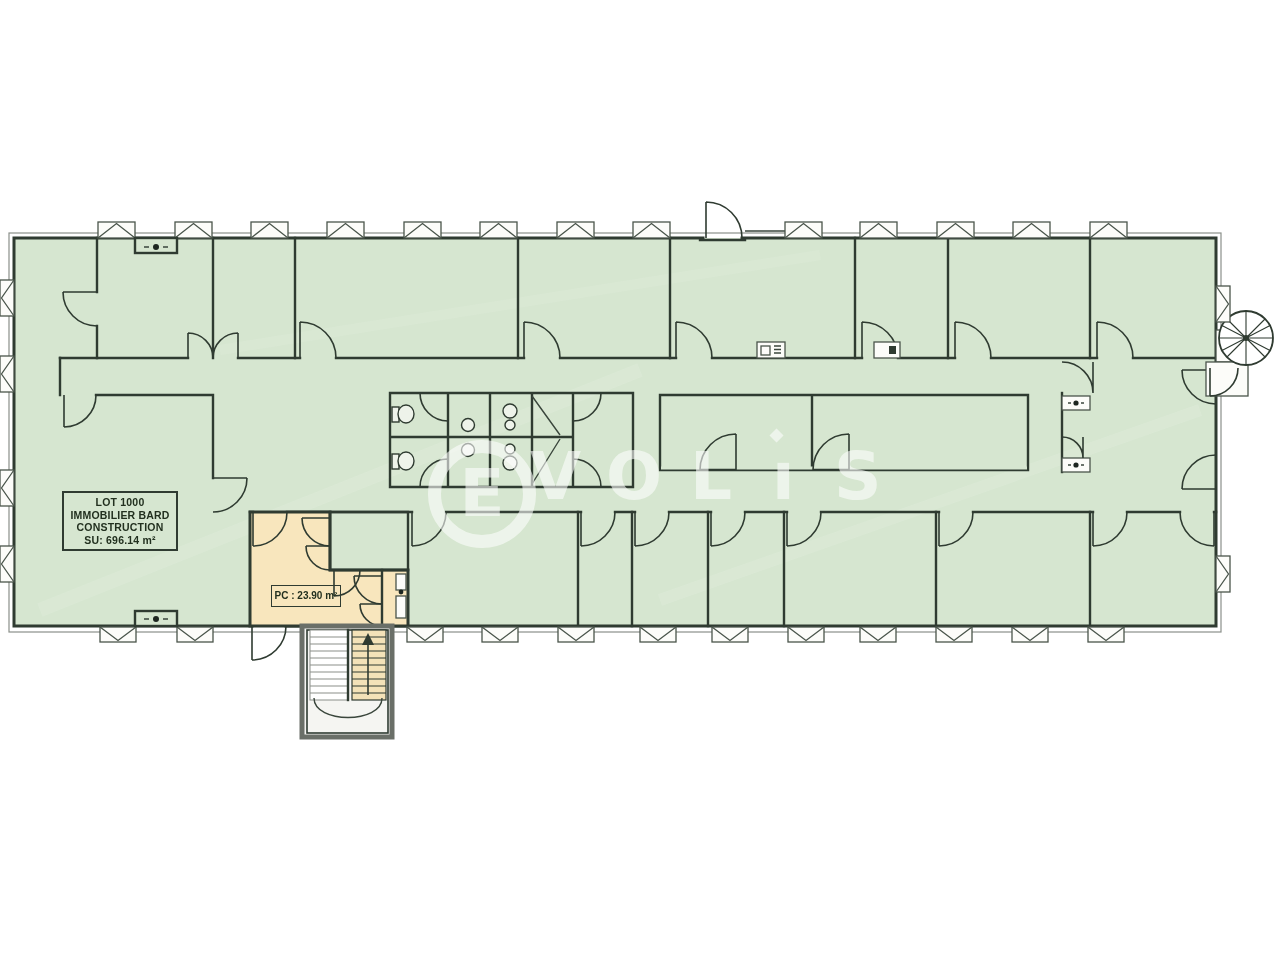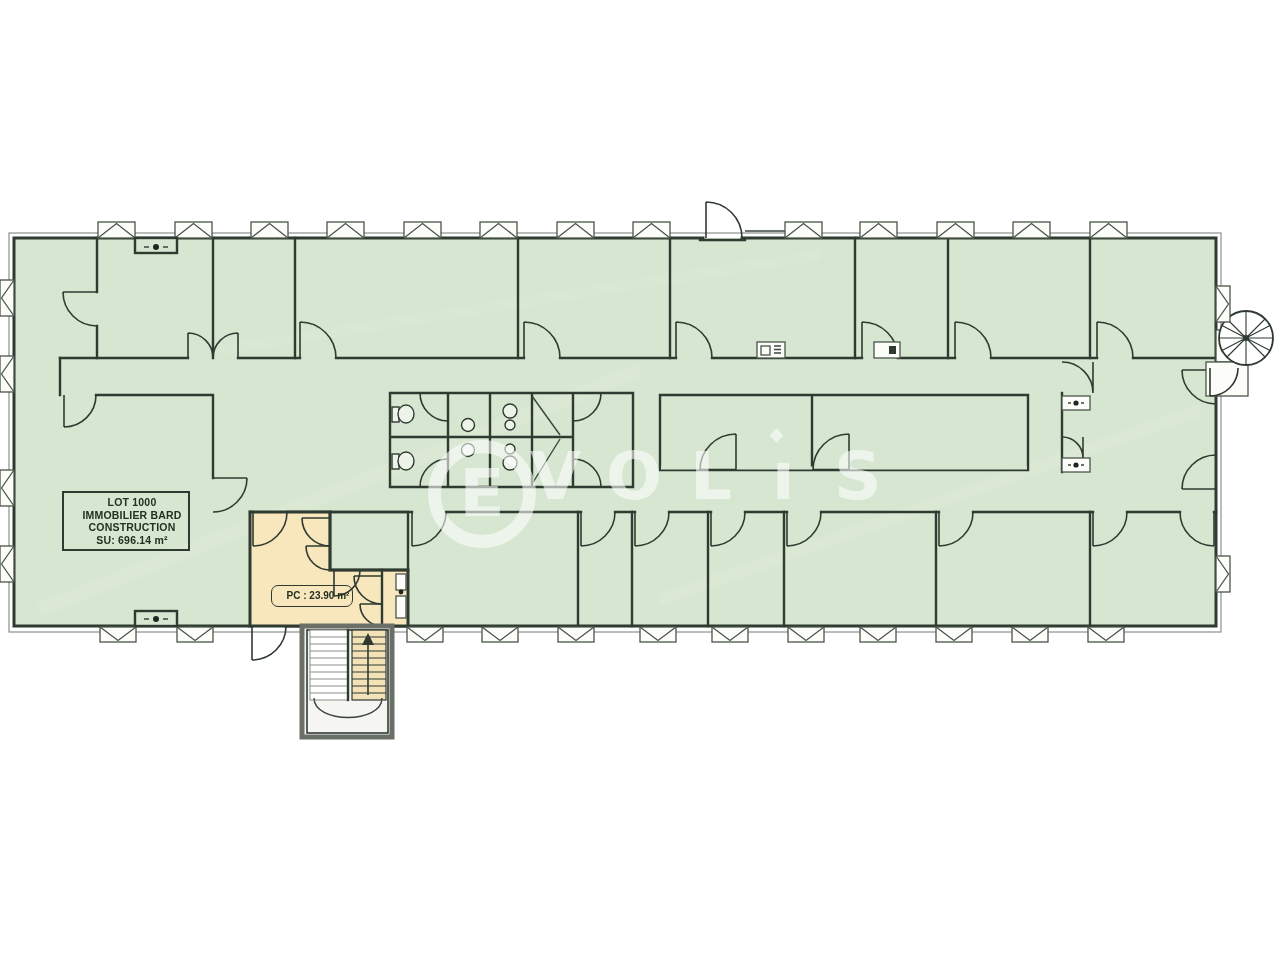--- a/index.html
+++ b/index.html
@@ -9,25 +9,25 @@
   .wall{stroke:#2f3b31;stroke-width:3;fill:none;stroke-linecap:square;}
   .part{stroke:#2f3b31;stroke-width:2.4;fill:none;stroke-linecap:square;}
   .thin{stroke:#3a463c;stroke-width:1.4;fill:none;}
   .arc{stroke:#2f3b31;stroke-width:1.6;fill:none;}
   .win{stroke:#4a554b;stroke-width:1.3;fill:#fcfcf9;}
   .winl{stroke:#4a554b;stroke-width:1.3;fill:none;}
   .fix{stroke:#2f3b31;stroke-width:1.4;fill:#eef3ea;}
   .dot{fill:#1d2620;}
   .label-box{position:absolute;border:2px solid #2f3b31;color:#22301f;display:flex;
              flex-direction:column;align-items:center;justify-content:center;text-align:center;
-             background:transparent;padding-left:12px;}
+             background:transparent;}
   #lot-box{left:62px;top:491px;width:112px;height:56px;font-size:10.5px;font-weight:bold;
            line-height:12.5px;letter-spacing:.2px;}
   #pc-box{left:271px;top:585px;width:68px;height:20px;border-width:1.5px;font-size:10px;
-          font-weight:bold;line-height:18px;border-radius:7px;}
+          font-weight:bold;line-height:18px;}
   #watermark{position:absolute;left:0;top:0;width:1280px;height:960px;opacity:.58;color:#ffffff;
              pointer-events:none;}
   .wm-letter{position:absolute;font-weight:bold;font-size:66px;line-height:66px;
              font-family:"DejaVu Sans", sans-serif;}
   #wm-circle{position:absolute;left:428px;top:440px;width:82px;height:82px;border:13px solid #ffffff;
              border-radius:50%;display:flex;align-items:center;justify-content:center;}
   #wm-idot{position:absolute;left:770px;top:424px;font-size:17px;font-weight:bold;}
   #wm-subtitle{position:absolute;left:562px;top:503px;width:340px;font-size:19px;font-weight:bold;
                letter-spacing:5.5px;white-space:nowrap;font-family:"DejaVu Sans", sans-serif;}
 </style>

